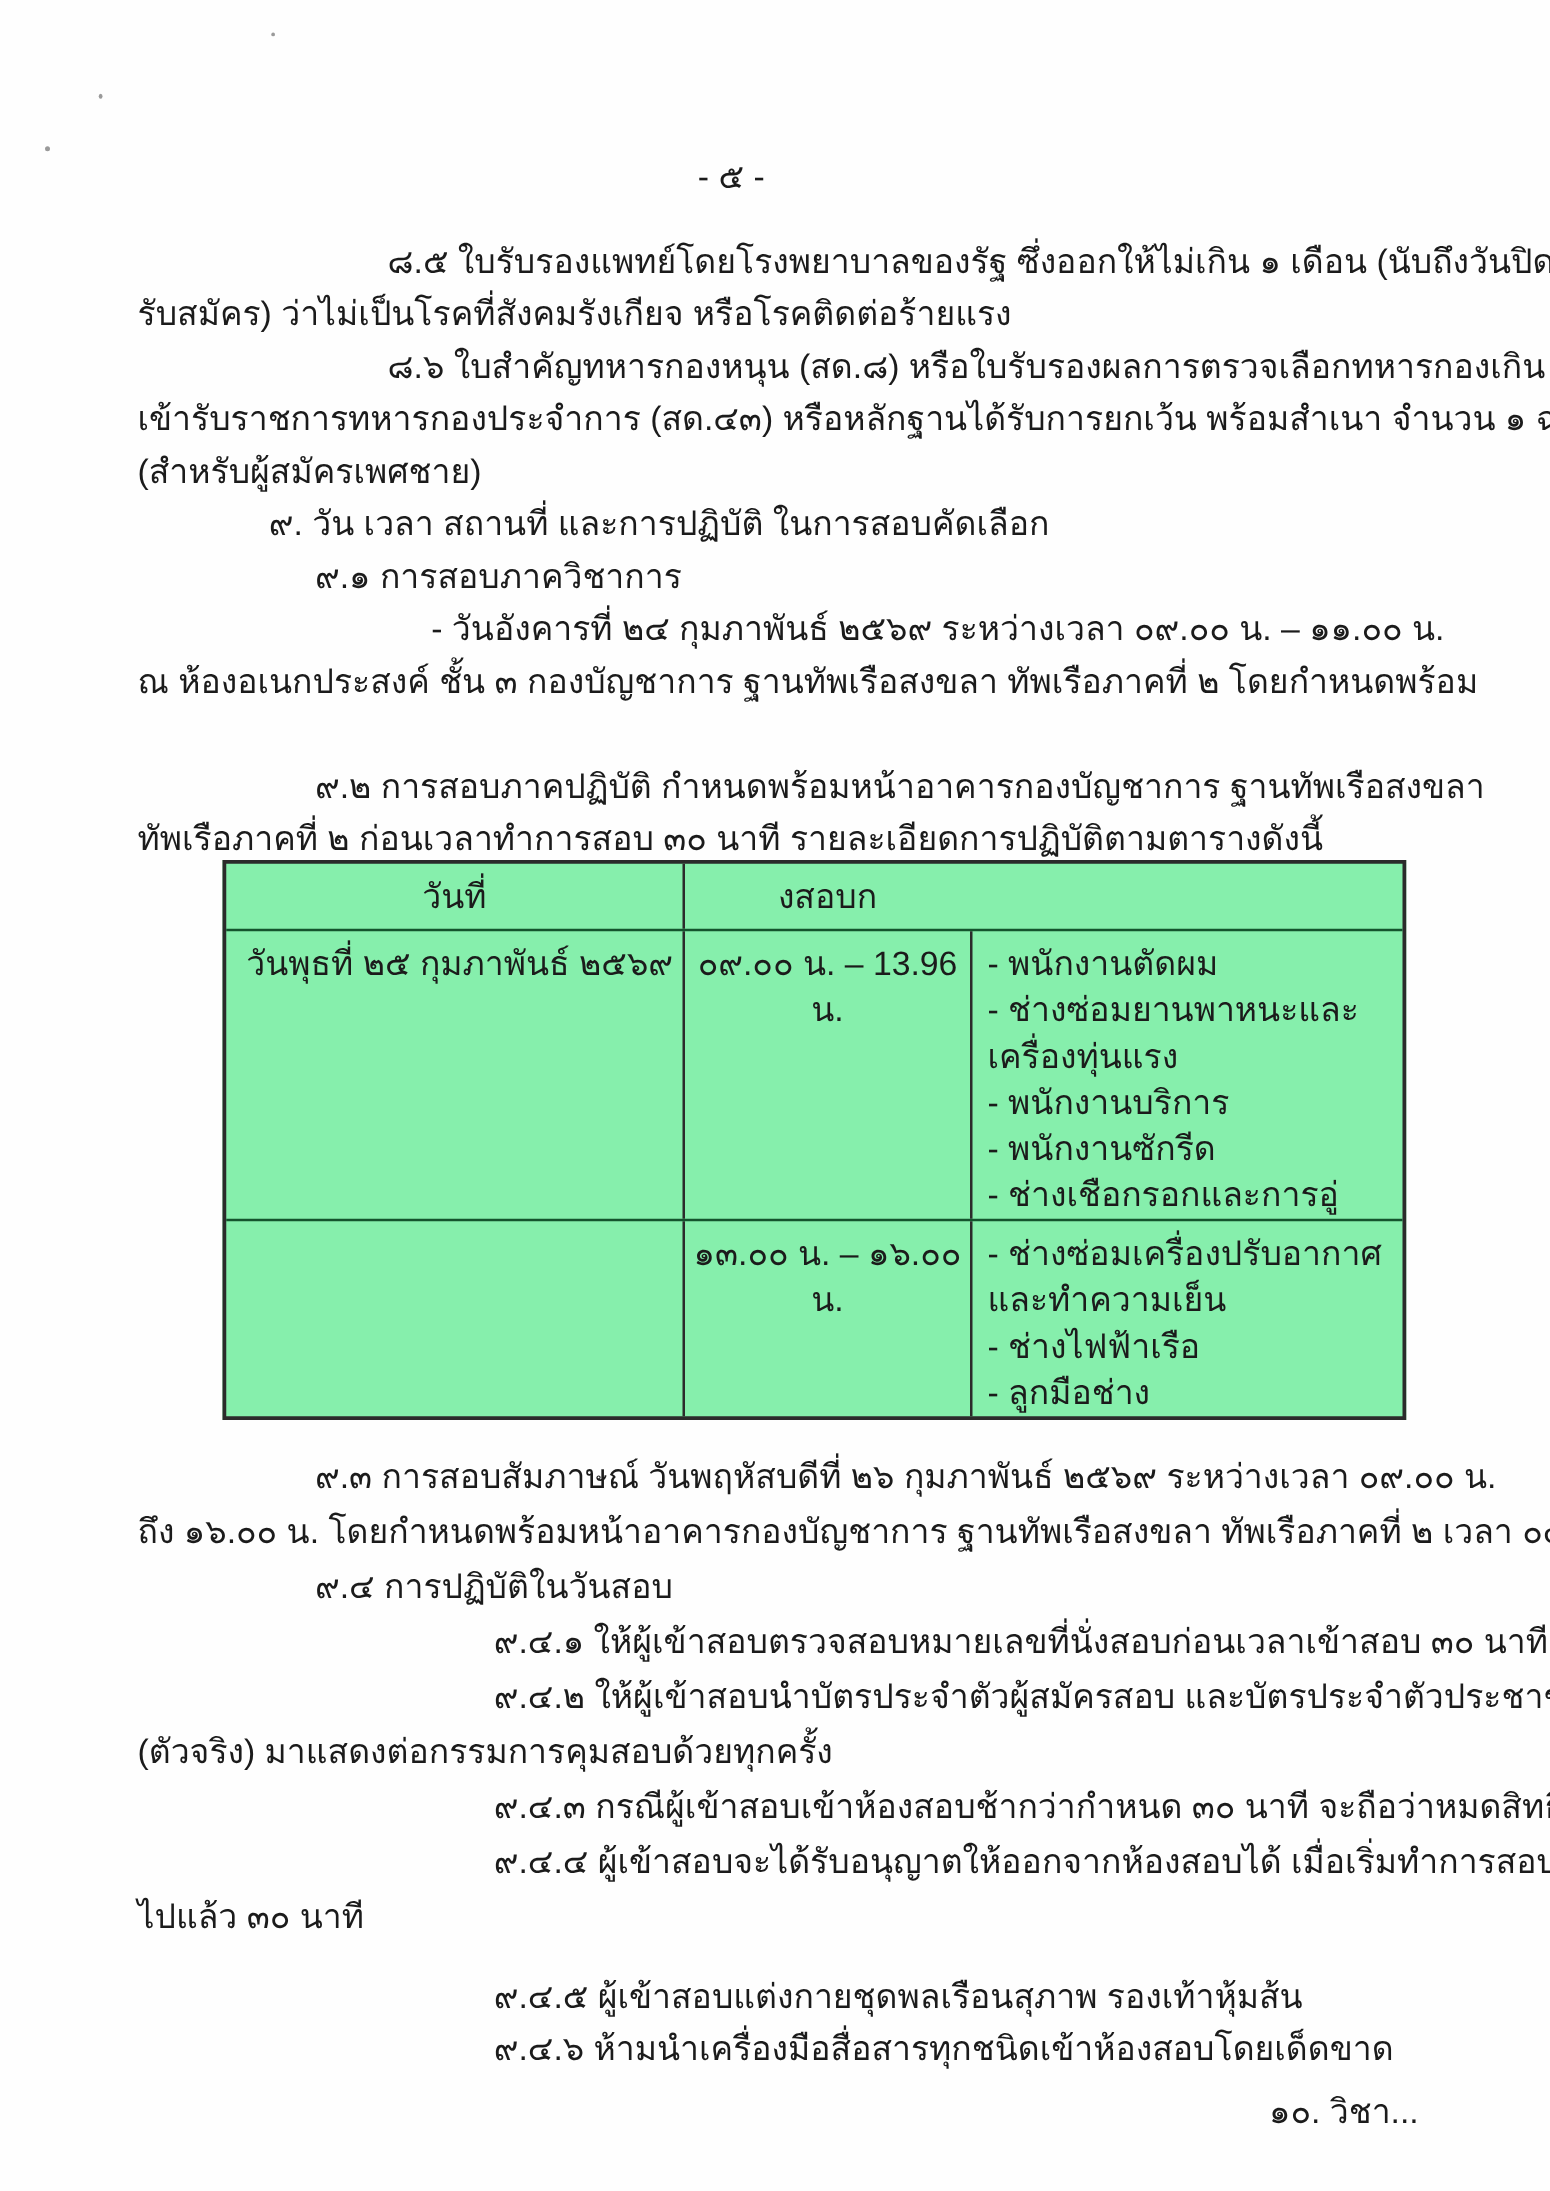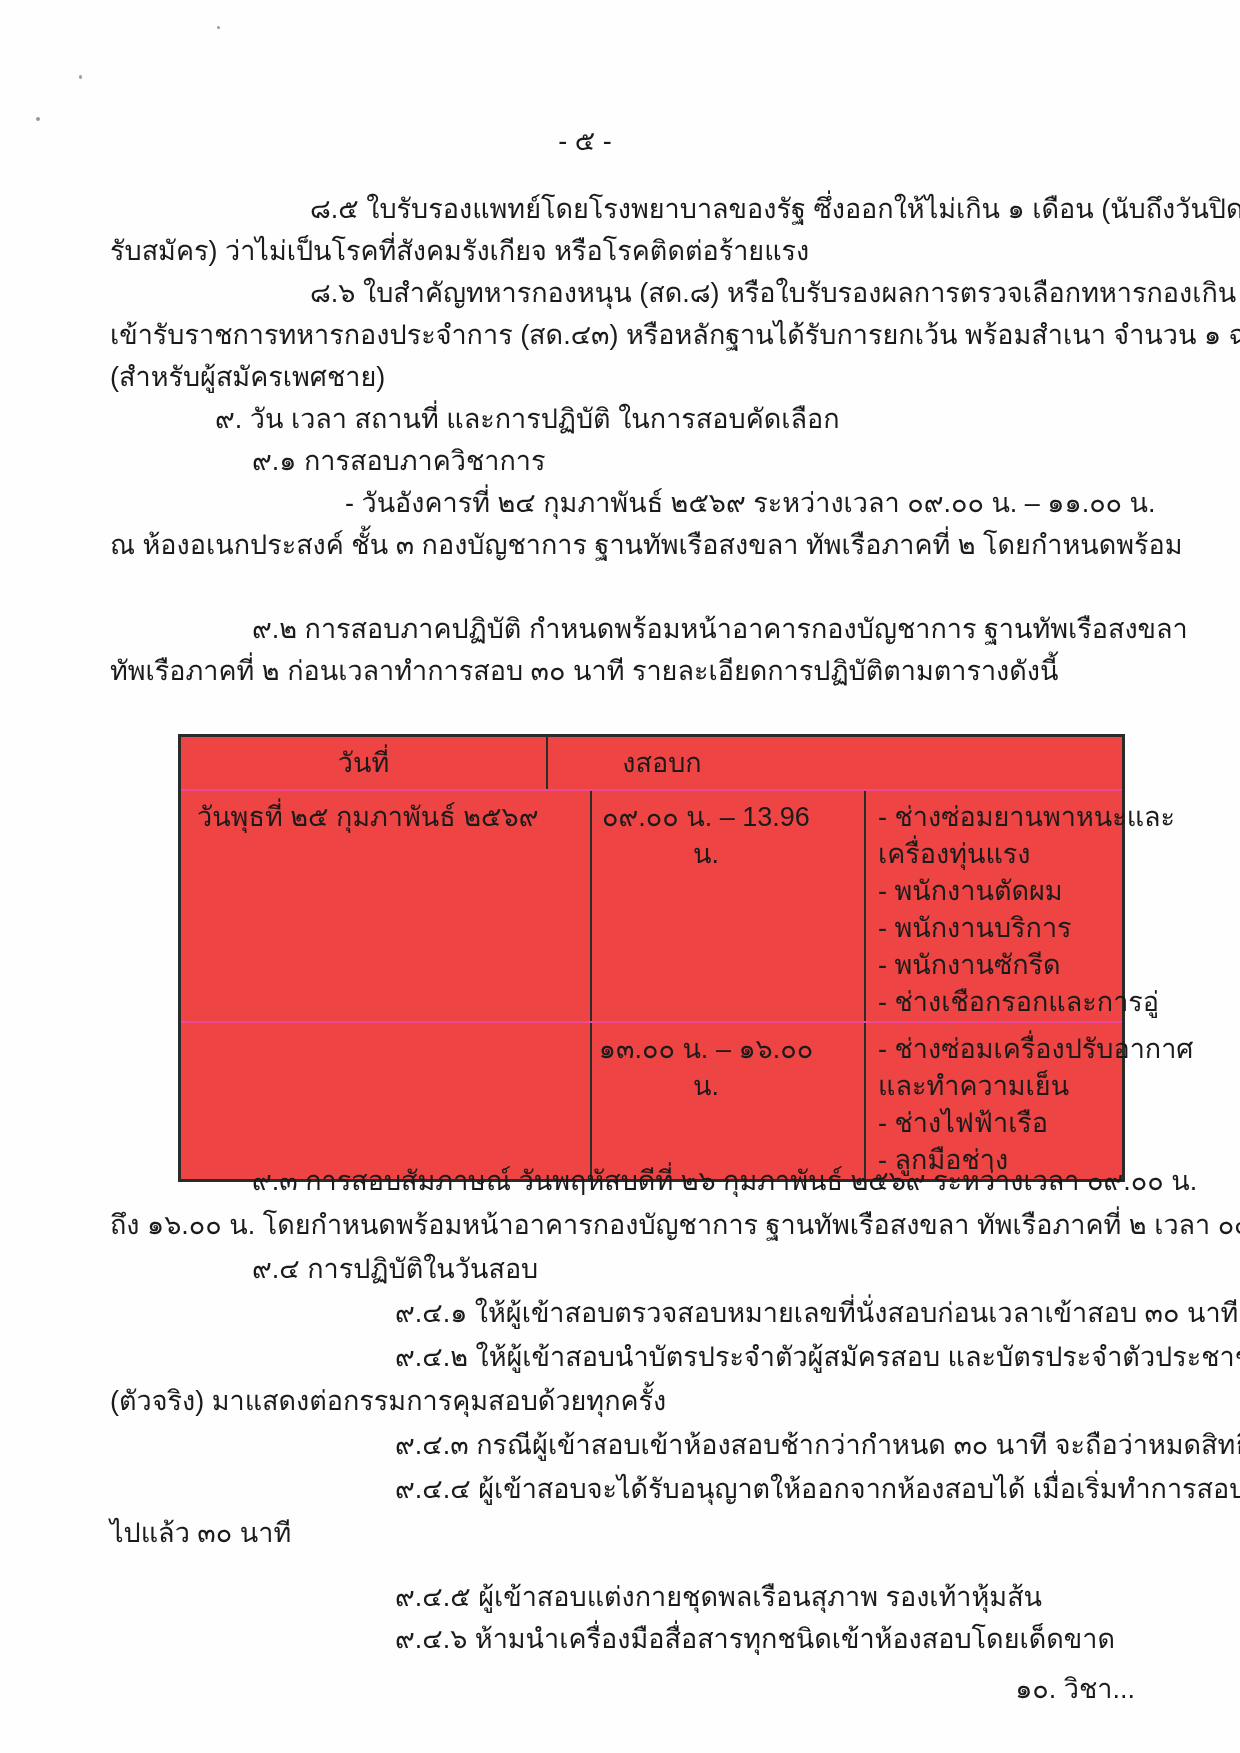--- a/index.html
+++ b/index.html
@@ -24,25 +24,24 @@
   .in-a{padding-left:200px;}
   .in-b{padding-left:105px;}
   .in-c{padding-left:142px;}
   .in-d{padding-left:235px;}
   .in-e{padding-left:285px;}
   
   .tbl{
     position:absolute;left:178px;top:688px;width:947px;
     border:3px solid #2b2b2b;
     box-sizing:border-box;
-    background:#ef4444;
-    margin-top:46px;
+    background:#86efac;
   }
   .tr{display:grid;grid-template-columns:365px 230px 346px;}
-  .tr + .tr{border-top:2px solid #ec4899;gap:44px;}
+  .tr + .tr{border-top:2px solid #14532d;}
   .td{border-left:2px solid #2b2b2b;box-sizing:border-box;
       word-break:break-word;overflow-wrap:anywhere;}
   .td:first-child{border-left:none;}
   .thead .td{
     height:52px;line-height:52px;text-align:center;
   }
   .row-a .td{min-height:222px;}
   .row-b .td{min-height:154px;}
   .cell-date{padding:8px 6px 0 16px;line-height:37px;}
   .cell-time{padding:8px 4px 0 4px;text-align:center;line-height:37px;}
@@ -79,22 +78,22 @@
 
   <div class="tbl">
     <div class="tr thead">
       <div class="td">วันที่</div>
       <div class="td">งสอบก</div>
     </div>
     <div class="tr row-a">
       <div class="td cell-date">วันพุธที่ ๒๕ กุมภาพันธ์ ๒๕๖๙</div>
       <div class="td cell-time">๐๙.๐๐ น. – 13.96 น.</div>
       <div class="td cell-pos">
+        <div class="pos-item">- พนักงานตัดผม</div>
         <div class="pos-item">- ช่างซ่อมยานพาหนะและเครื่องทุ่นแรง</div>
-        <div class="pos-item">- พนักงานตัดผม</div>
         <div class="pos-item">- พนักงานบริการ</div>
         <div class="pos-item">- พนักงานซักรีด</div>
         <div class="pos-item">- ช่างเชือกรอกและการอู่</div>
       </div>
     </div>
     <div class="tr row-b">
       <div class="td cell-date"></div>
       <div class="td cell-time">๑๓.๐๐ น. – ๑๖.๐๐ น.</div>
       <div class="td cell-pos">
         <div class="pos-item">- ช่างซ่อมเครื่องปรับอากาศและทำความเย็น</div>

